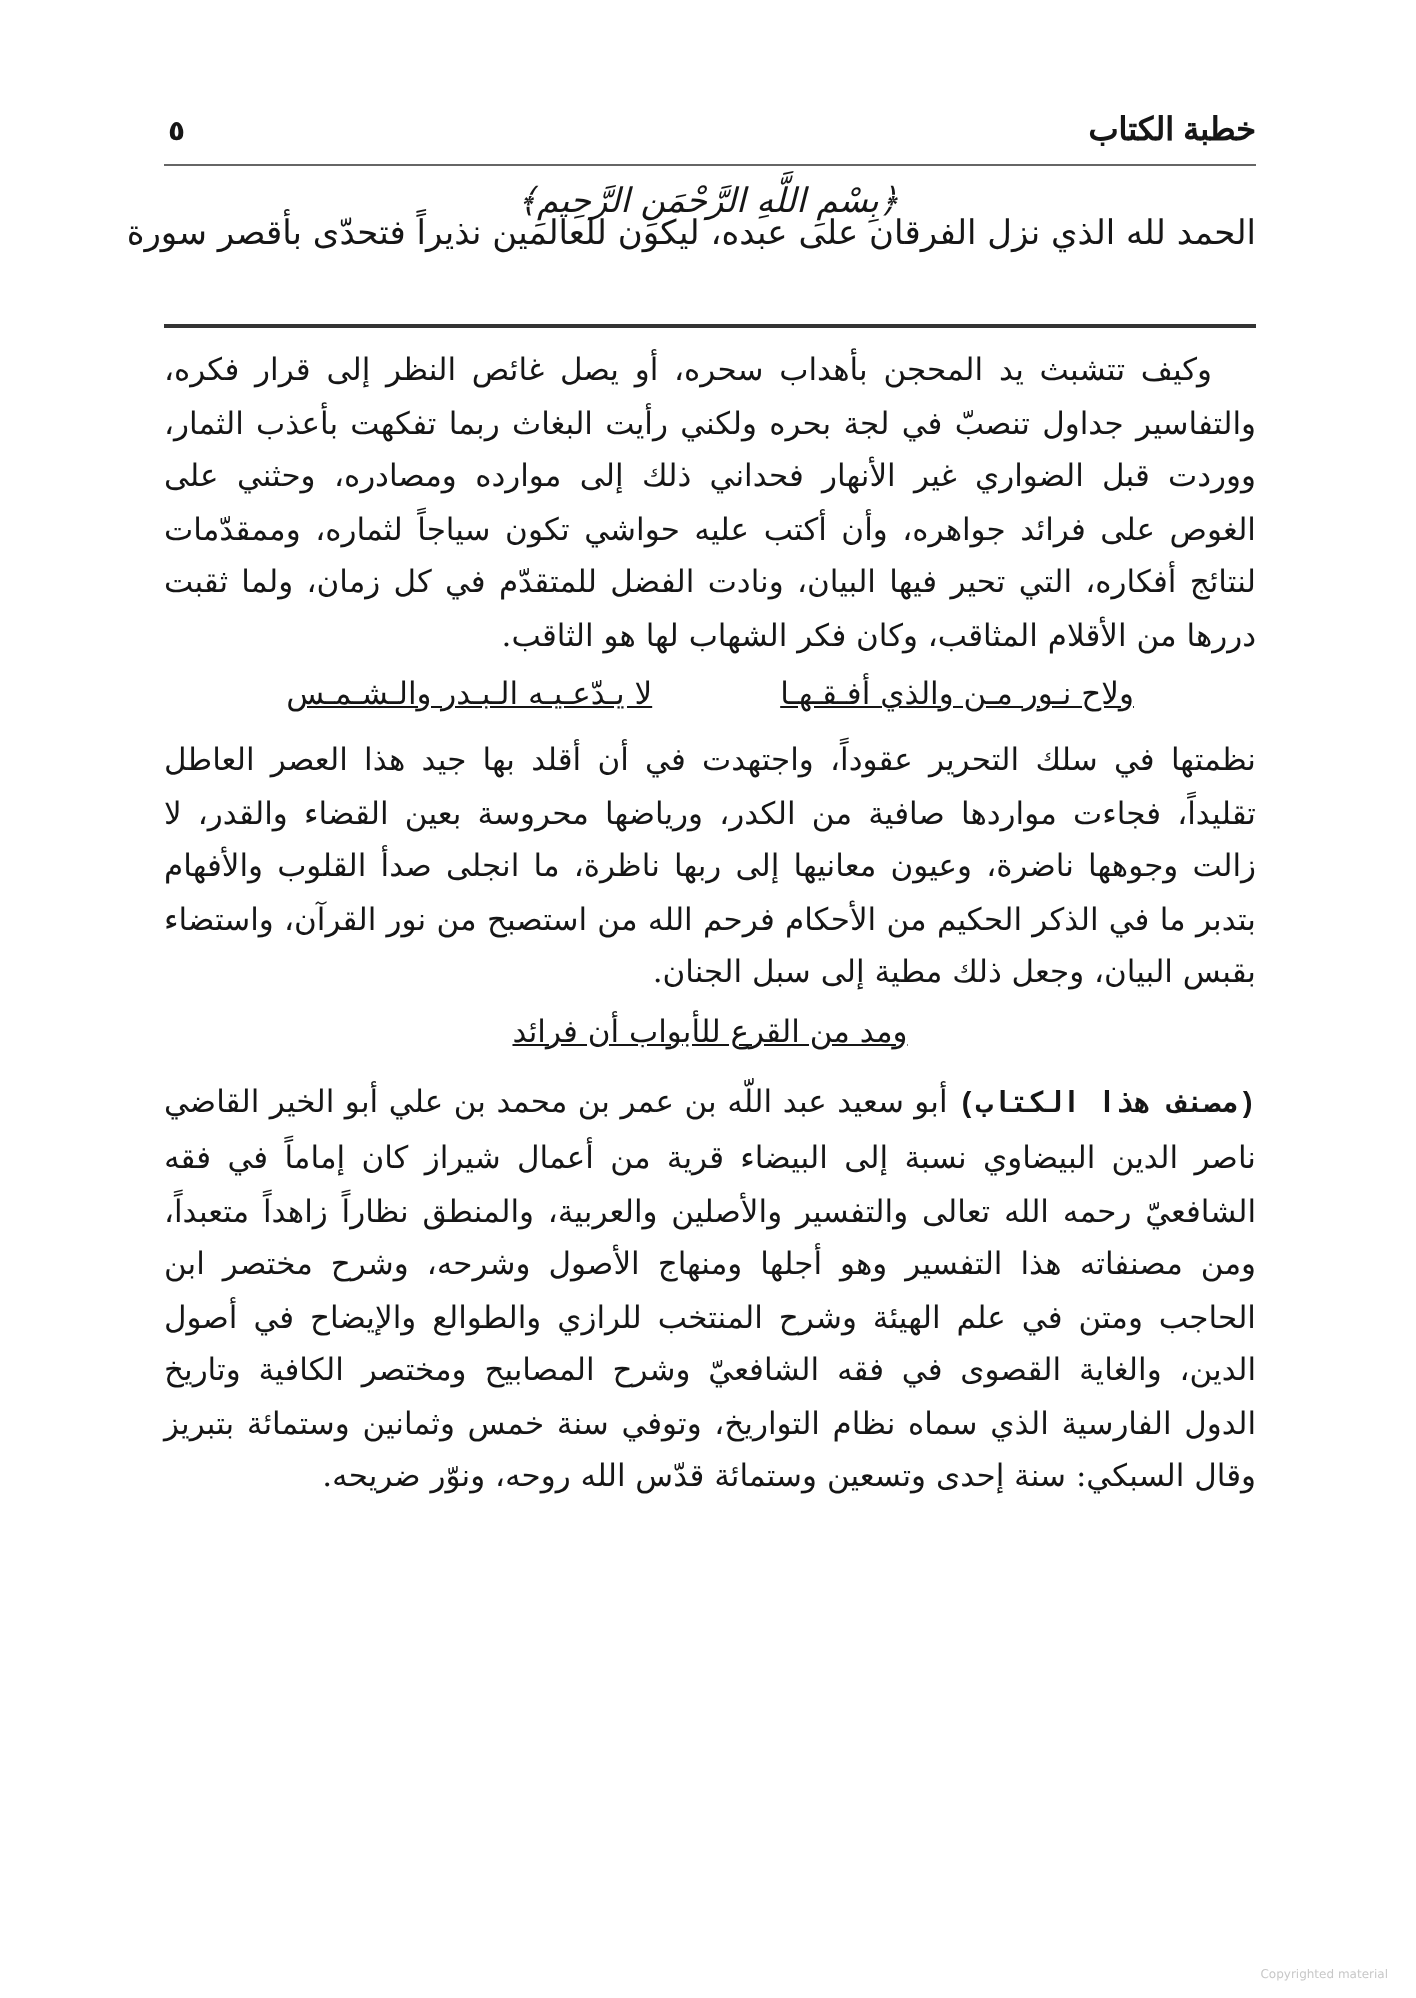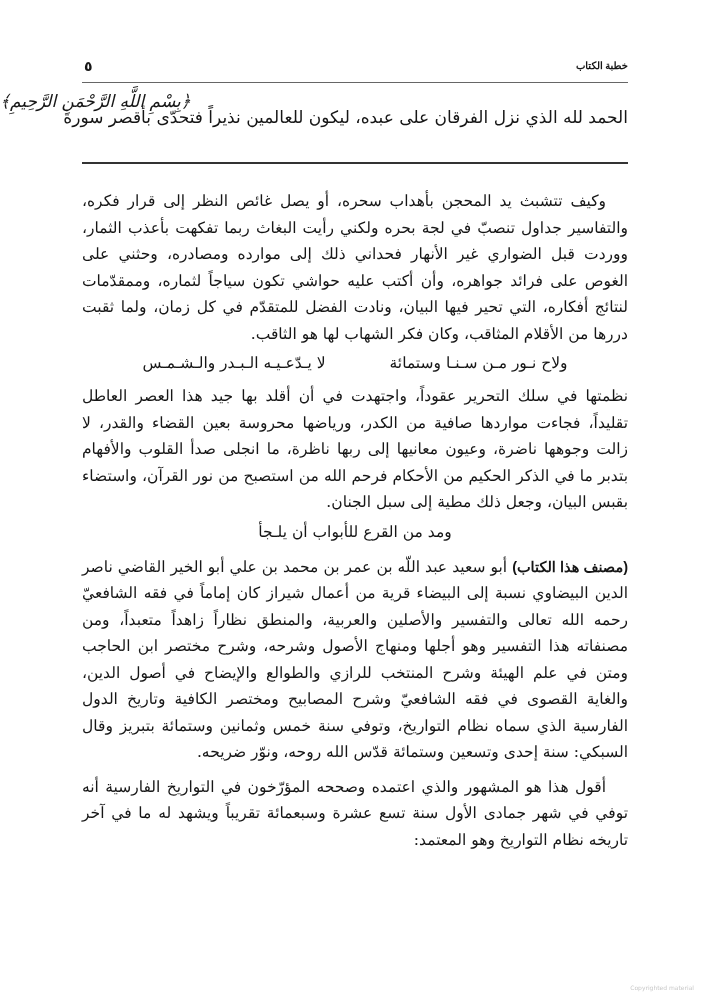--- a/index.html
+++ b/index.html
@@ -25,23 +25,23 @@
       top: 56px;
       left: 82px;
       width: 546px;
       height: 22px;
       direction: rtl;
     }
     .running-title {
       position: absolute;
       right: 0;
       top: 0;
-      font-family: Liberation Serif, serif;
+      font-family: Liberation Sans, sans-serif;
       font-weight: bold;
-      font-size: 10px;
+      font-size: 16px;
       line-height: 20px;
     }
     .page-number {
       position: absolute;
       left: 2px;
       top: 0;
       font-family: "DejaVu Sans", sans-serif;
       font-weight: bold;
       font-size: 14px;
       line-height: 20px;
@@ -53,21 +53,21 @@
       left: 82px;
       width: 546px;
       height: 0;
       border-top: 1.5px solid #666;
     }
     .basmala {
       position: absolute;
       top: 88px;
       left: 0;
       width: 708px;
-      text-align: left;
+      text-align: center;
       font-size: 17px;
       line-height: 26px;
       direction: rtl;
       font-style: italic;
     }
     .opening-line {
       position: absolute;
       top: 101px;
       left: 82px;
       width: 546px;
@@ -79,21 +79,21 @@
     .section-rule {
       position: absolute;
       top: 162px;
       left: 82px;
       width: 546px;
       height: 0;
       border-top: 2px solid #333;
     }
     .body-text {
       position: absolute;
-      top: 188px;
+      top: 172px;
       left: 82px;
       width: 546px;
       direction: rtl;
       text-align: justify;
       text-align-last: right;
       font-size: 15.5px;
       line-height: 26.5px;
     }
     .para {
       margin: 0 0 0 0;
@@ -106,25 +106,26 @@
       flex-direction: row;
       justify-content: center;
       gap: 64px;
       direction: rtl;
       margin: 2px 0 6px 0;
       line-height: 28px;
     }
     .hemistich {
       white-space: nowrap;
       letter-spacing: 0.5px;
+      text-decoration: underline;
     }
     .verse.stretched .hemistich { letter-spacing: 2px; }
     .bold-label {
       font-weight: bold;
-      font-family: Liberation Sans, sans-serif;
+      font-family: Liberation Mono, monospace;
       font-size: 14.5px;
       margin-top: 48px;
     }
     .watermark {
       position: absolute;
       right: 14px;
       bottom: 8px;
       font-family: "DejaVu Sans", sans-serif;
       font-size: 6px;
       color: #c8c8c8;
@@ -145,31 +146,30 @@
   <div class="basmala">﴿بِسْمِ اللَّهِ الرَّحْمَنِ الرَّحِيمِ﴾</div>
 
   <div class="opening-line">الحمد لله الذي نزل الفرقان على عبده، ليكون للعالمين نذيراً فتحدّى بأقصر سورة</div>
 
   <div class="section-rule"></div>
 
   <div class="body-text">
     <p class="para">وكيف تتشبث يد المحجن بأهداب سحره، أو يصل غائص النظر إلى قرار فكره، والتفاسير جداول تنصبّ في لجة بحره ولكني رأيت البغاث ربما تفكهت بأعذب الثمار، ووردت قبل الضواري غير الأنهار فحداني ذلك إلى موارده ومصادره، وحثني على الغوص على فرائد جواهره، وأن أكتب عليه حواشي تكون سياجاً لثماره، وممقدّمات لنتائج أفكاره، التي تحير فيها البيان، ونادت الفضل للمتقدّم في كل زمان، ولما ثقبت دررها من الأقلام المثاقب، وكان فكر الشهاب لها هو الثاقب.</p>
 
     <div class="verse stretched">
-      <span class="hemistich">ولاح نـور مـن سـنـا وستمائة</span>
+      <span class="hemistich">ولاح نـور مـن والذي أفـقـهـا</span>
       <span class="hemistich">لا يـدّعـيـه الـبـدر والـشـمـس</span>
     </div>
 
     <p class="para no-indent">نظمتها في سلك التحرير عقوداً، واجتهدت في أن أقلد بها جيد هذا العصر العاطل تقليداً، فجاءت مواردها صافية من الكدر، ورياضها محروسة بعين القضاء والقدر، لا زالت وجوهها ناضرة، وعيون معانيها إلى ربها ناظرة، ما انجلى صدأ القلوب والأفهام بتدبر ما في الذكر الحكيم من الأحكام فرحم الله من استصبح من نور القرآن، واستضاء بقبس البيان، وجعل ذلك مطية إلى سبل الجنان.</p>
 
     <div class="verse">
-      <span class="hemistich">ومد من القرع للأبواب أن يلـجأ</span>
+      <span class="hemistich">ومد من القرع للأبواب أن فرائد</span>
     </div>
 
 
     <p class="para no-indent gap-top"><span class="bold-label">(مصنف هذا الكتاب)</span><span> أبو سعيد عبد اللّه بن عمر بن محمد بن علي أبو الخير القاضي ناصر الدين البيضاوي نسبة إلى البيضاء قرية من أعمال شيراز كان إماماً في فقه الشافعيّ رحمه الله تعالى والتفسير والأصلين والعربية، والمنطق نظاراً زاهداً متعبداً، ومن مصنفاته هذا التفسير وهو أجلها ومنهاج الأصول وشرحه، وشرح مختصر ابن الحاجب ومتن في علم الهيئة وشرح المنتخب للرازي والطوالع والإيضاح في أصول الدين، والغاية القصوى في فقه الشافعيّ وشرح المصابيح ومختصر الكافية وتاريخ الدول الفارسية الذي سماه نظام التواريخ، وتوفي سنة خمس وثمانين وستمائة بتبريز وقال السبكي: سنة إحدى وتسعين وستمائة قدّس الله روحه، ونوّر ضريحه.</span></p>
 
-    <p class="para gap-top">أقول هذا هو المشهور والذي اعتمده وصححه المؤرّخون في التواريخ الفارسية أنه توفي في شهر جمادى الأول سنة تسع عشرة وسبعمائة تقريباً ويشهد له ما في آخر تاريخه نظام التواريخ وهو المعتمد:</p>
 
   </div>
 
   <div class="watermark">Copyrighted material</div>
 </div>
 
 </body></html>

